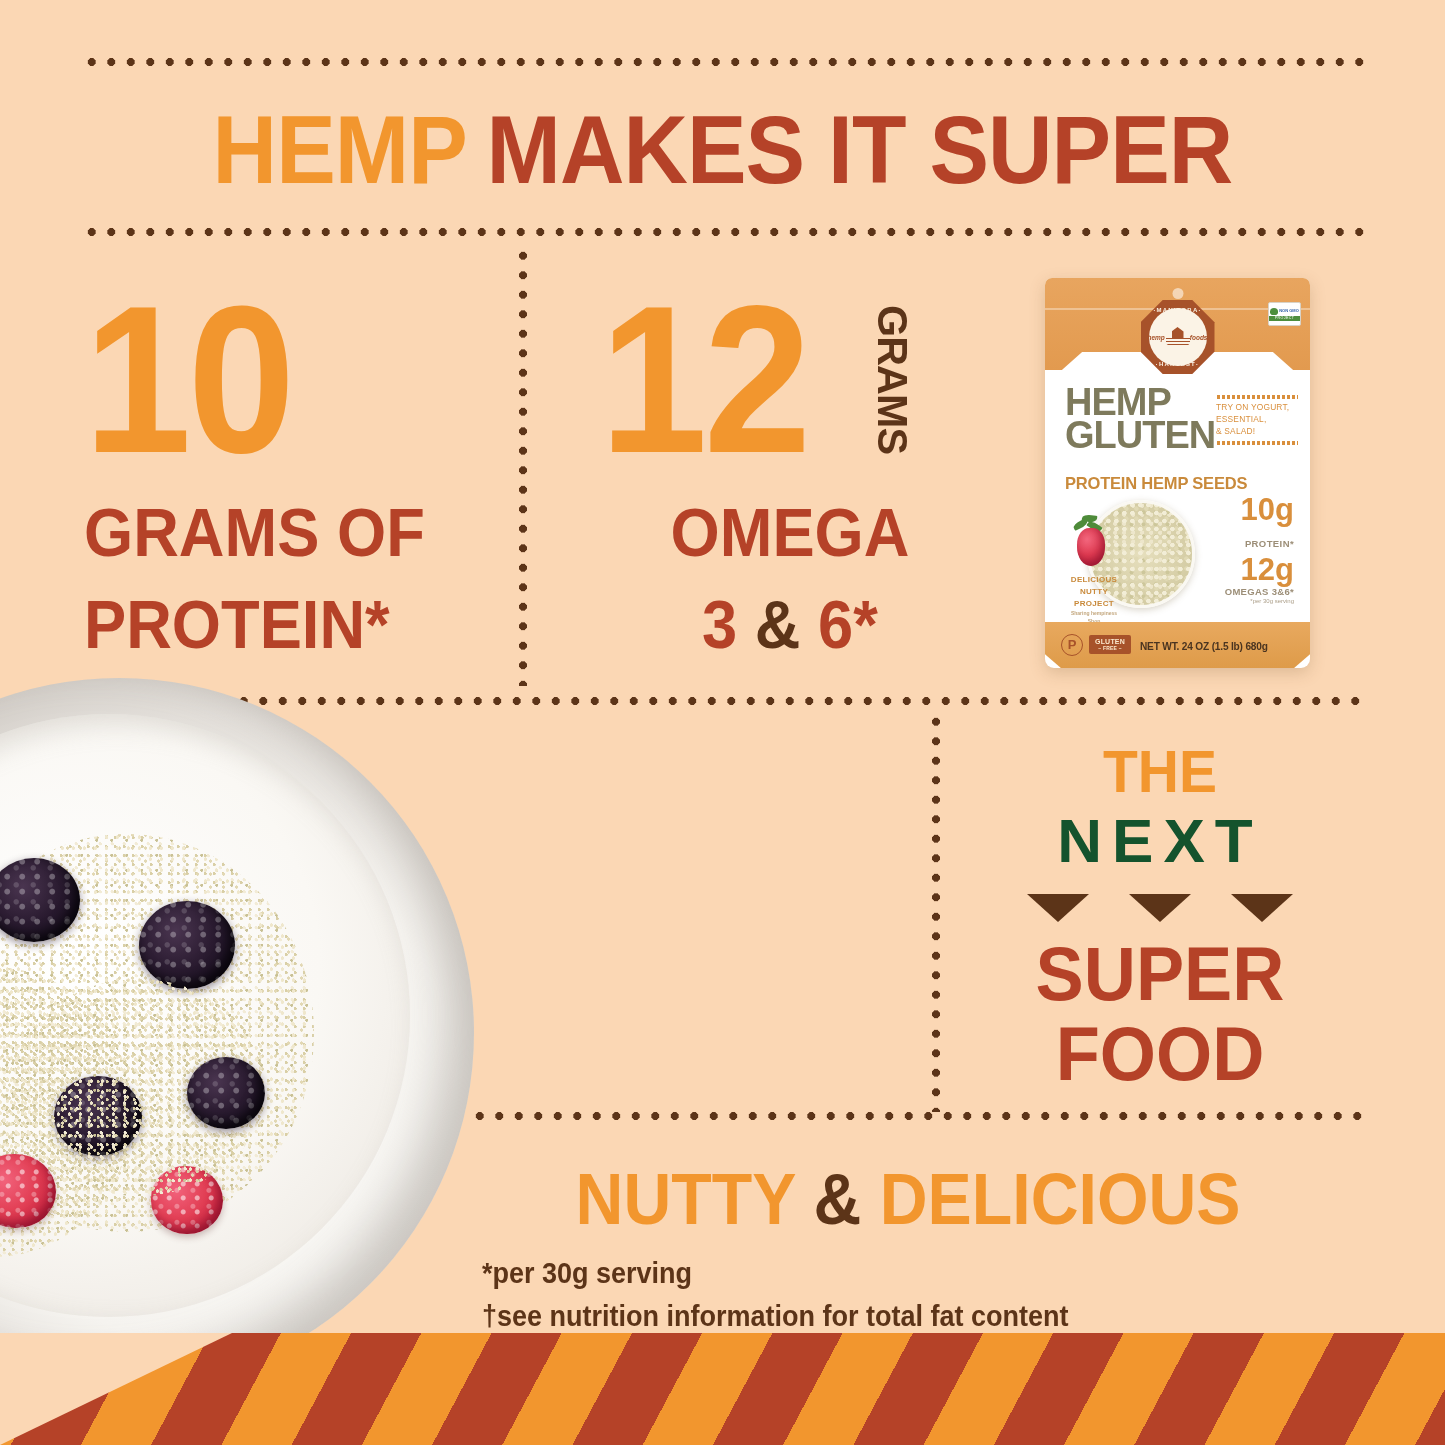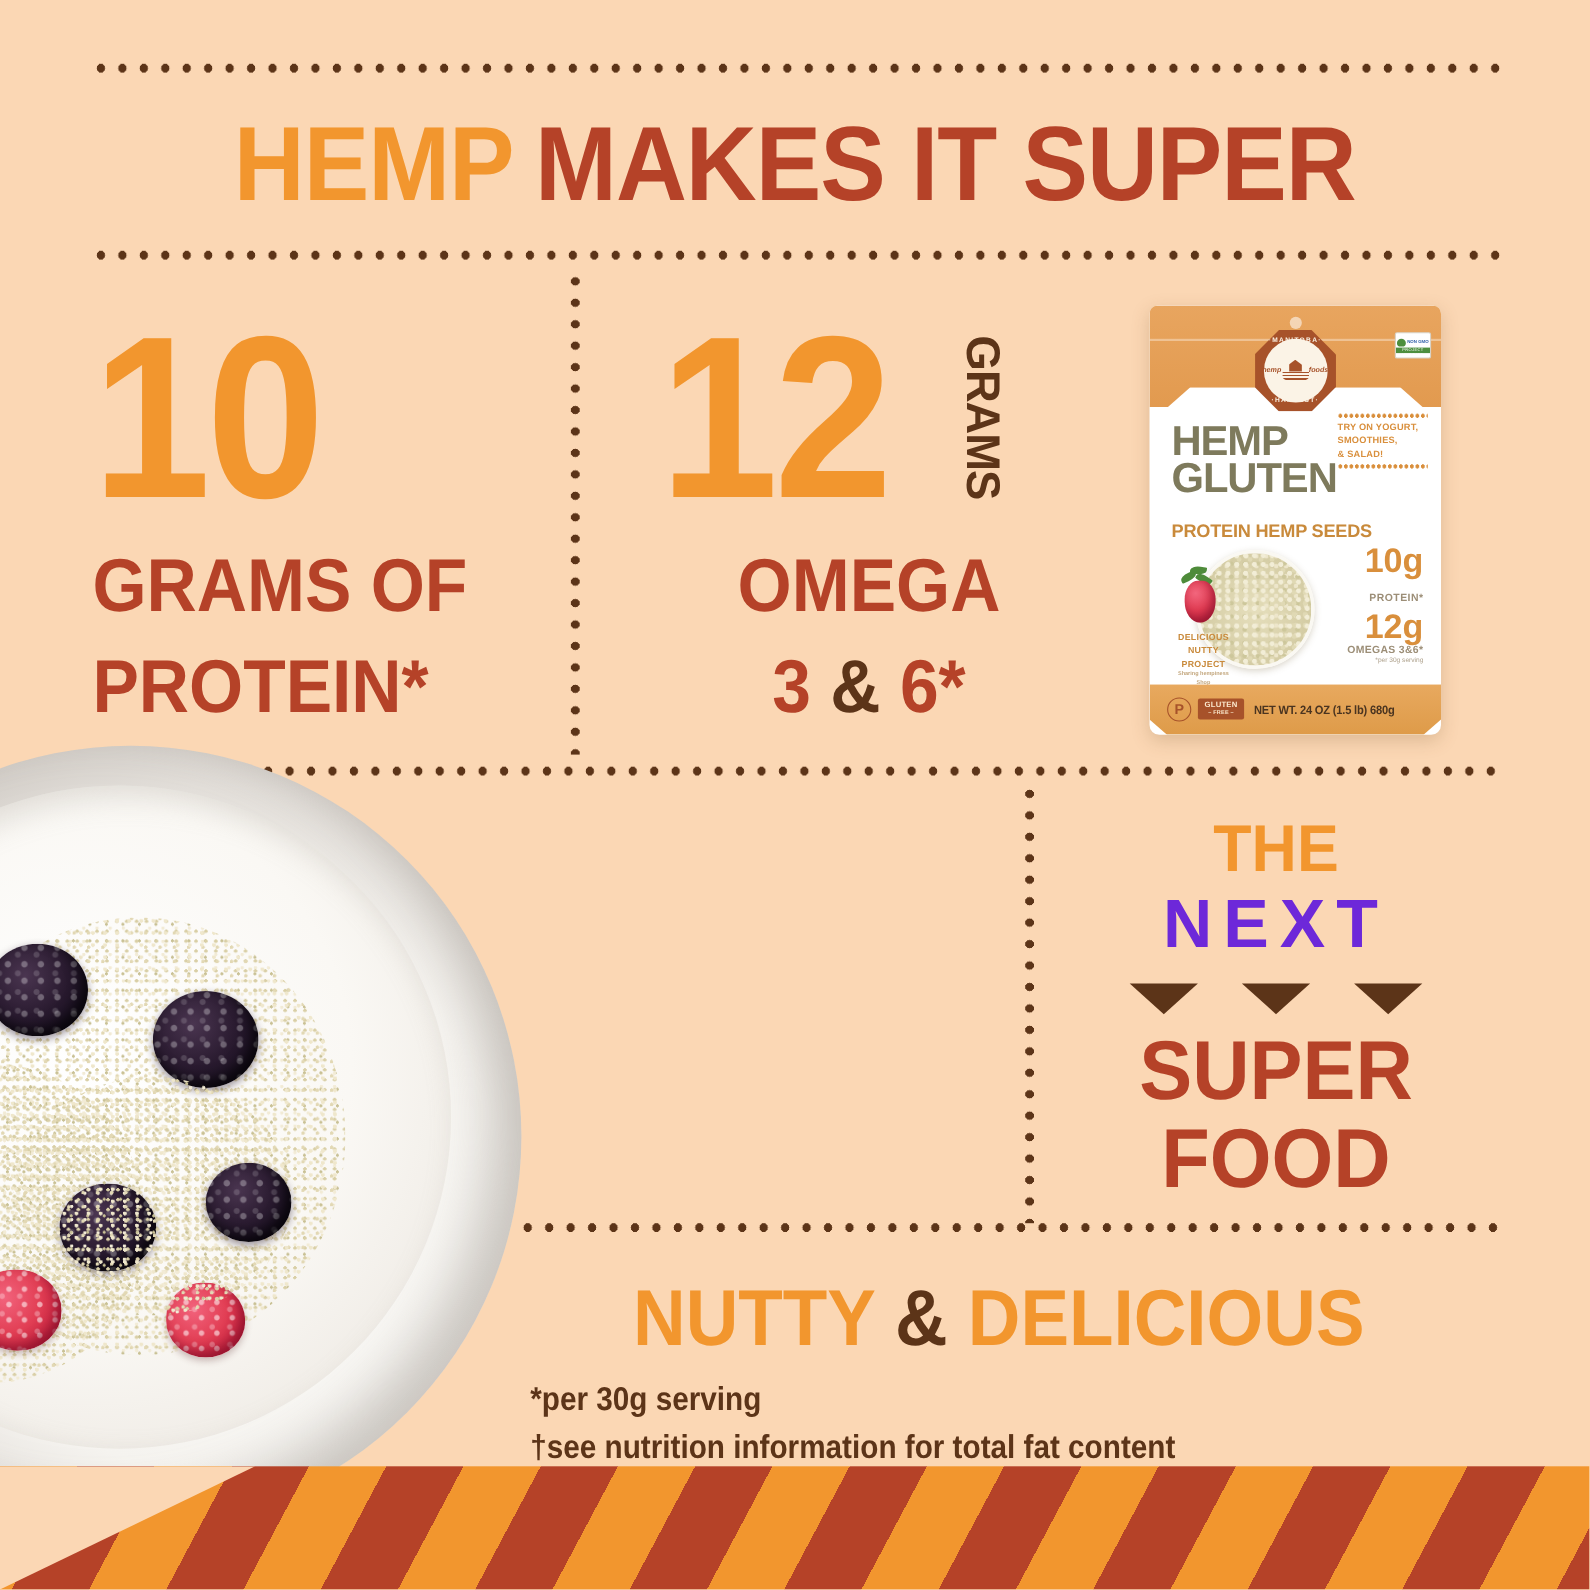--- a/index.html
+++ b/index.html
@@ -72,21 +72,21 @@
   #panel-vitamins .l3 { font-size:62px; color:#B54228; margin-top:16px; transform:scaleX(0.95); }
   #panel-vitamins .l4 { font-size:52px; color:#5C3418; margin-top:14px; }
   #panel-vitamins .l5 { font-size:62px; color:#B54228; margin-top:14px; transform:scaleX(0.95); }
   .dagger { color:#F2962E; font-size:0.62em; vertical-align:super; }
 
   #panel-next {
     position:absolute; left:965px; top:742px; width:390px;
     text-align:center; font-weight:bold; line-height:1.0;
   }
   #panel-next .n1 { font-size:60px; color:#F2962E; transform:scaleX(0.95); }
-  #panel-next .n2 { font-size:62px; color:#6d28d9; letter-spacing:10px; margin-top:8px; }
+  #panel-next .n2 { font-size:62px; color:#14532d; letter-spacing:10px; margin-top:8px; }
   .tri-row { display:flex; justify-content:center; gap:40px; margin:22px 0 14px; }
   .tri {
     width:0; height:0; border-left:31px solid transparent;
     border-right:31px solid transparent; border-top:28px solid #5C3418;
   }
   #panel-next .n3 { font-size:76px; color:#B54228; transform:scaleX(0.95); }
   #panel-next .n4 { font-size:76px; color:#B54228; margin-top:4px; transform:scaleX(0.95); }
 
   
   #nutty {
@@ -215,22 +215,22 @@
   .pkg-title {
     position:absolute; left:20px; top:108px; width:152px;
     font-size:38px; font-weight:bold; color:#7E7A5C; line-height:0.86;
     letter-spacing:-1px;
   }
   .pkg-sub {
     position:absolute; left:20px; top:196px; width:215px;
     font-size:16.5px; font-weight:bold; color:#C98A3B; letter-spacing:-0.2px;
   }
   .pkg-try {
-    position:absolute; right:12px; top:95px; width:82px;
-    font-size:8.4px; font-weight:bold; color:#D98F3C; line-height:1.42;
+    position:absolute; right:12px; top:114px; width:82px;
+    font-size:8.4px; font-weight:normal; color:#D98F3C; line-height:1.42;
     letter-spacing:.2px;
   }
   .pkg-try .dots {
     height:4px; background-image:radial-gradient(circle closest-side,#D98F3C 99%,transparent);
     background-size:5px 4px; background-repeat:repeat-x; margin:3px 0;
   }
   .pkg-bowl {
     position:absolute; left:42px; top:222px; width:108px; height:108px;
     border-radius:50%;
     background:
@@ -362,21 +362,21 @@
 
       <div class="pkg-title">
         <div>HEMP</div>
         <div>GLUTEN</div>
       </div>
       <div class="pkg-sub">PROTEIN HEMP SEEDS</div>
 
       <div class="pkg-try">
         <div class="dots"></div>
         <div>TRY ON YOGURT,</div>
-        <div>SMOOTHIES,</div>
+        <div>ESSENTIAL,</div>
         <div>&amp; SALAD!</div>
         <div class="dots"></div>
       </div>
 
       <div class="pkg-bowl"></div>
       <div class="pkg-straw">
         <div class="straw-leaf">
           <span style="left:0;top:6px;transform:rotate(-24deg);"></span>
           <span style="left:9px;top:0;transform:rotate(8deg);"></span>
           <span style="left:14px;top:8px;transform:rotate(34deg);"></span>

